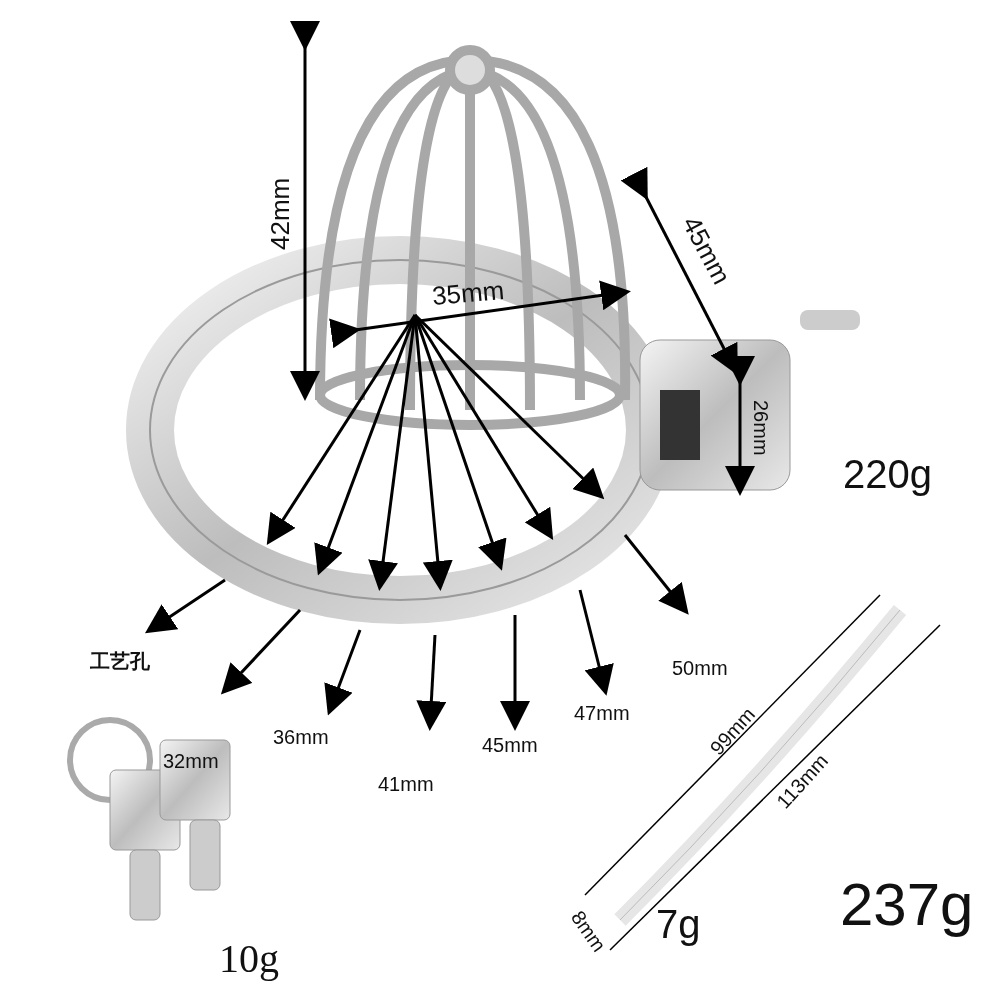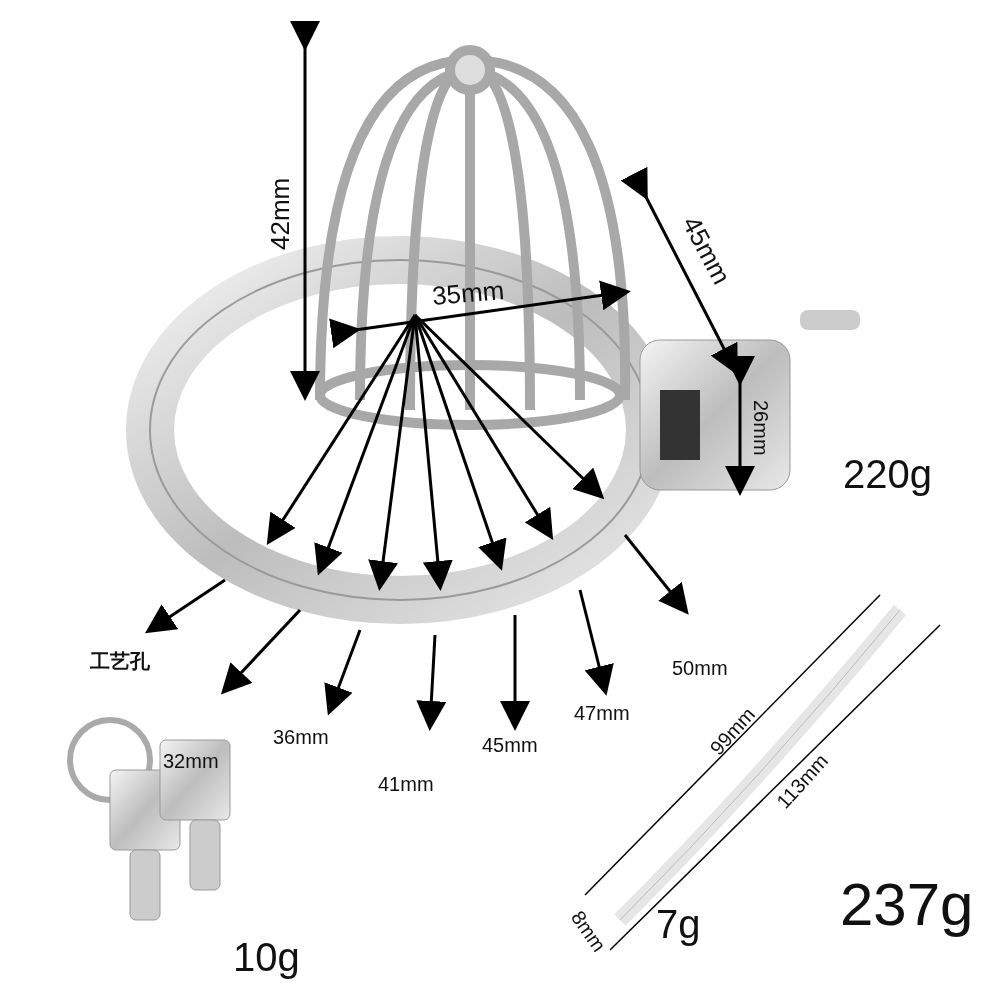--- a/index.html
+++ b/index.html
@@ -96,14 +96,14 @@
 <div class="lbl sm" style="left:273px;top:726px;text-align:center;">36mm</div>
 <div class="lbl sm" style="left:378px;top:736px;margin-top:37px;">41mm</div>
 <div class="lbl sm" style="left:482px;top:734px;">45mm</div>
 <div class="lbl sm" style="left:574px;top:702px;">47mm</div>
 <div class="lbl sm" style="left:672px;top:625px;margin-top:32px;">50mm</div>
 
 <div class="lbl sm" style="left:705px;top:720px;transform:rotate(-48deg);">99mm</div>
 <div class="lbl sm" style="left:770px;top:770px;transform:rotate(-48deg);">113mm</div>
 <div class="lbl sm" style="left:566px;top:920px;transform:rotate(55deg);">8mm</div>
 <div class="lbl big" style="left:656px;top:902px;">7g</div>
-<div class="lbl big" style="left:233px;top:935px;">10g</div>
+<div class="lbl big" style="left:219px;top:935px;font-family:Liberation Serif, serif;">10g</div>
 <div class="lbl huge" style="left:840px;top:870px;">237g</div>
 
 </body></html>

